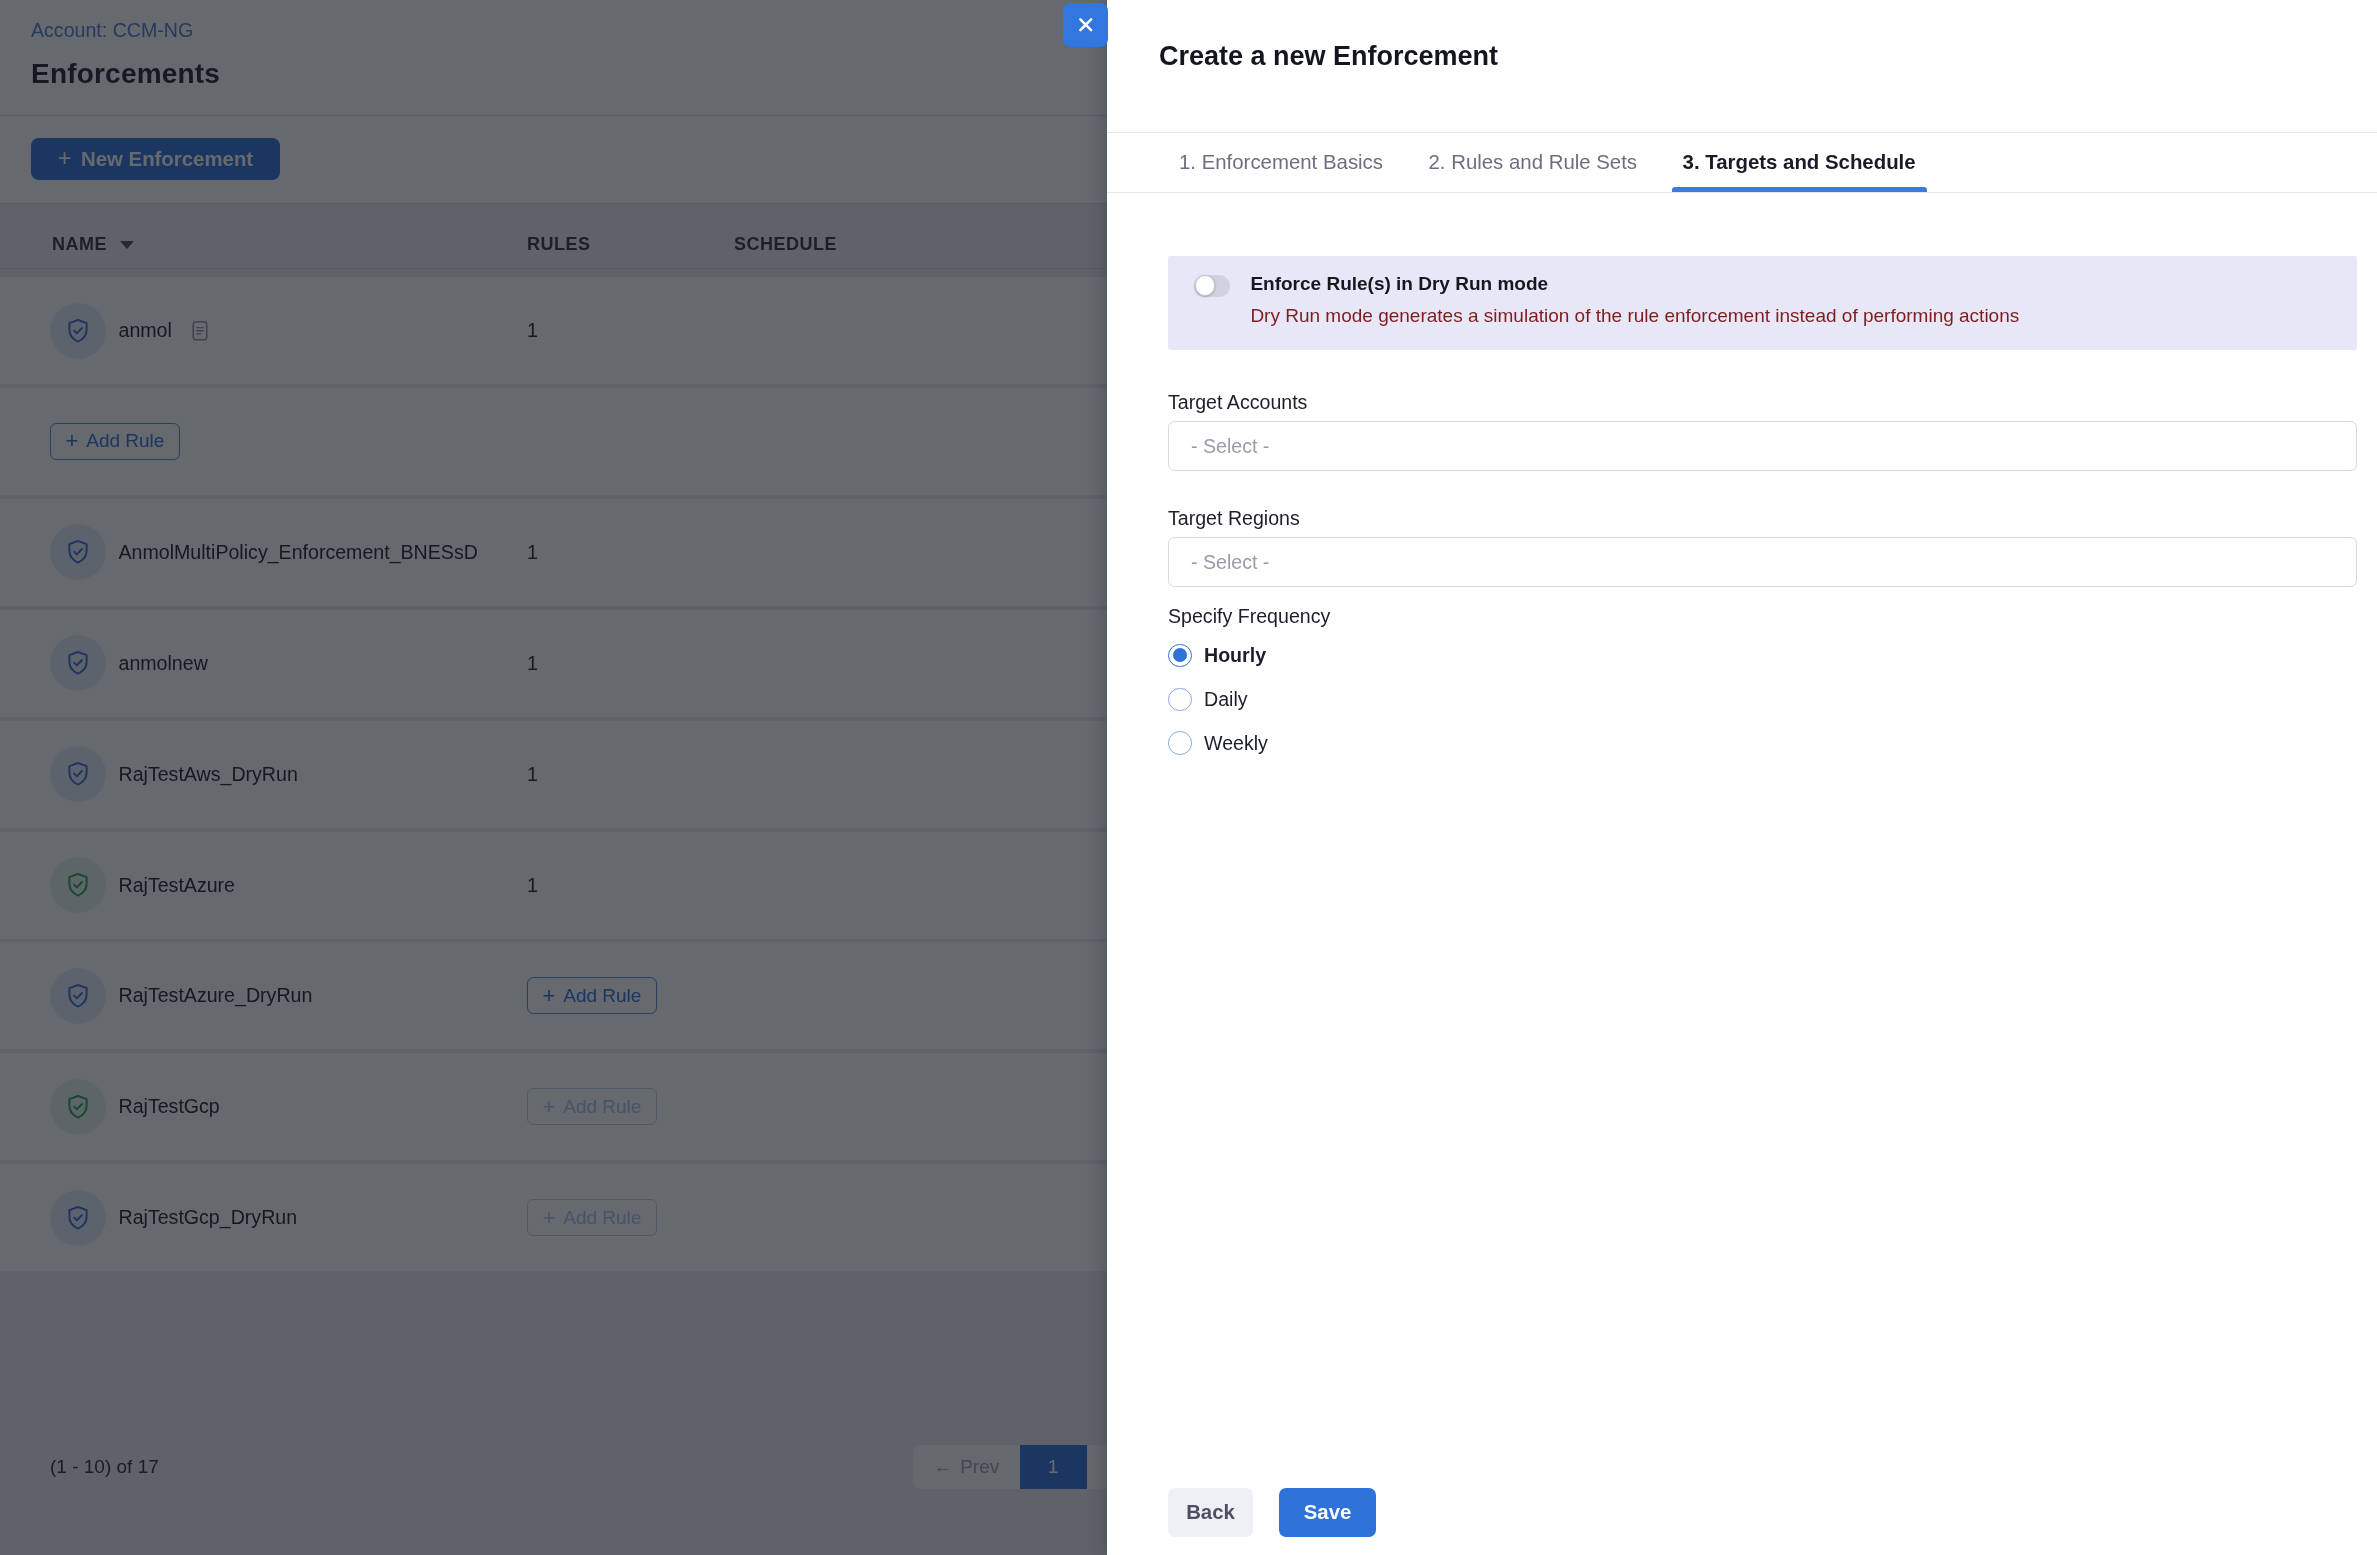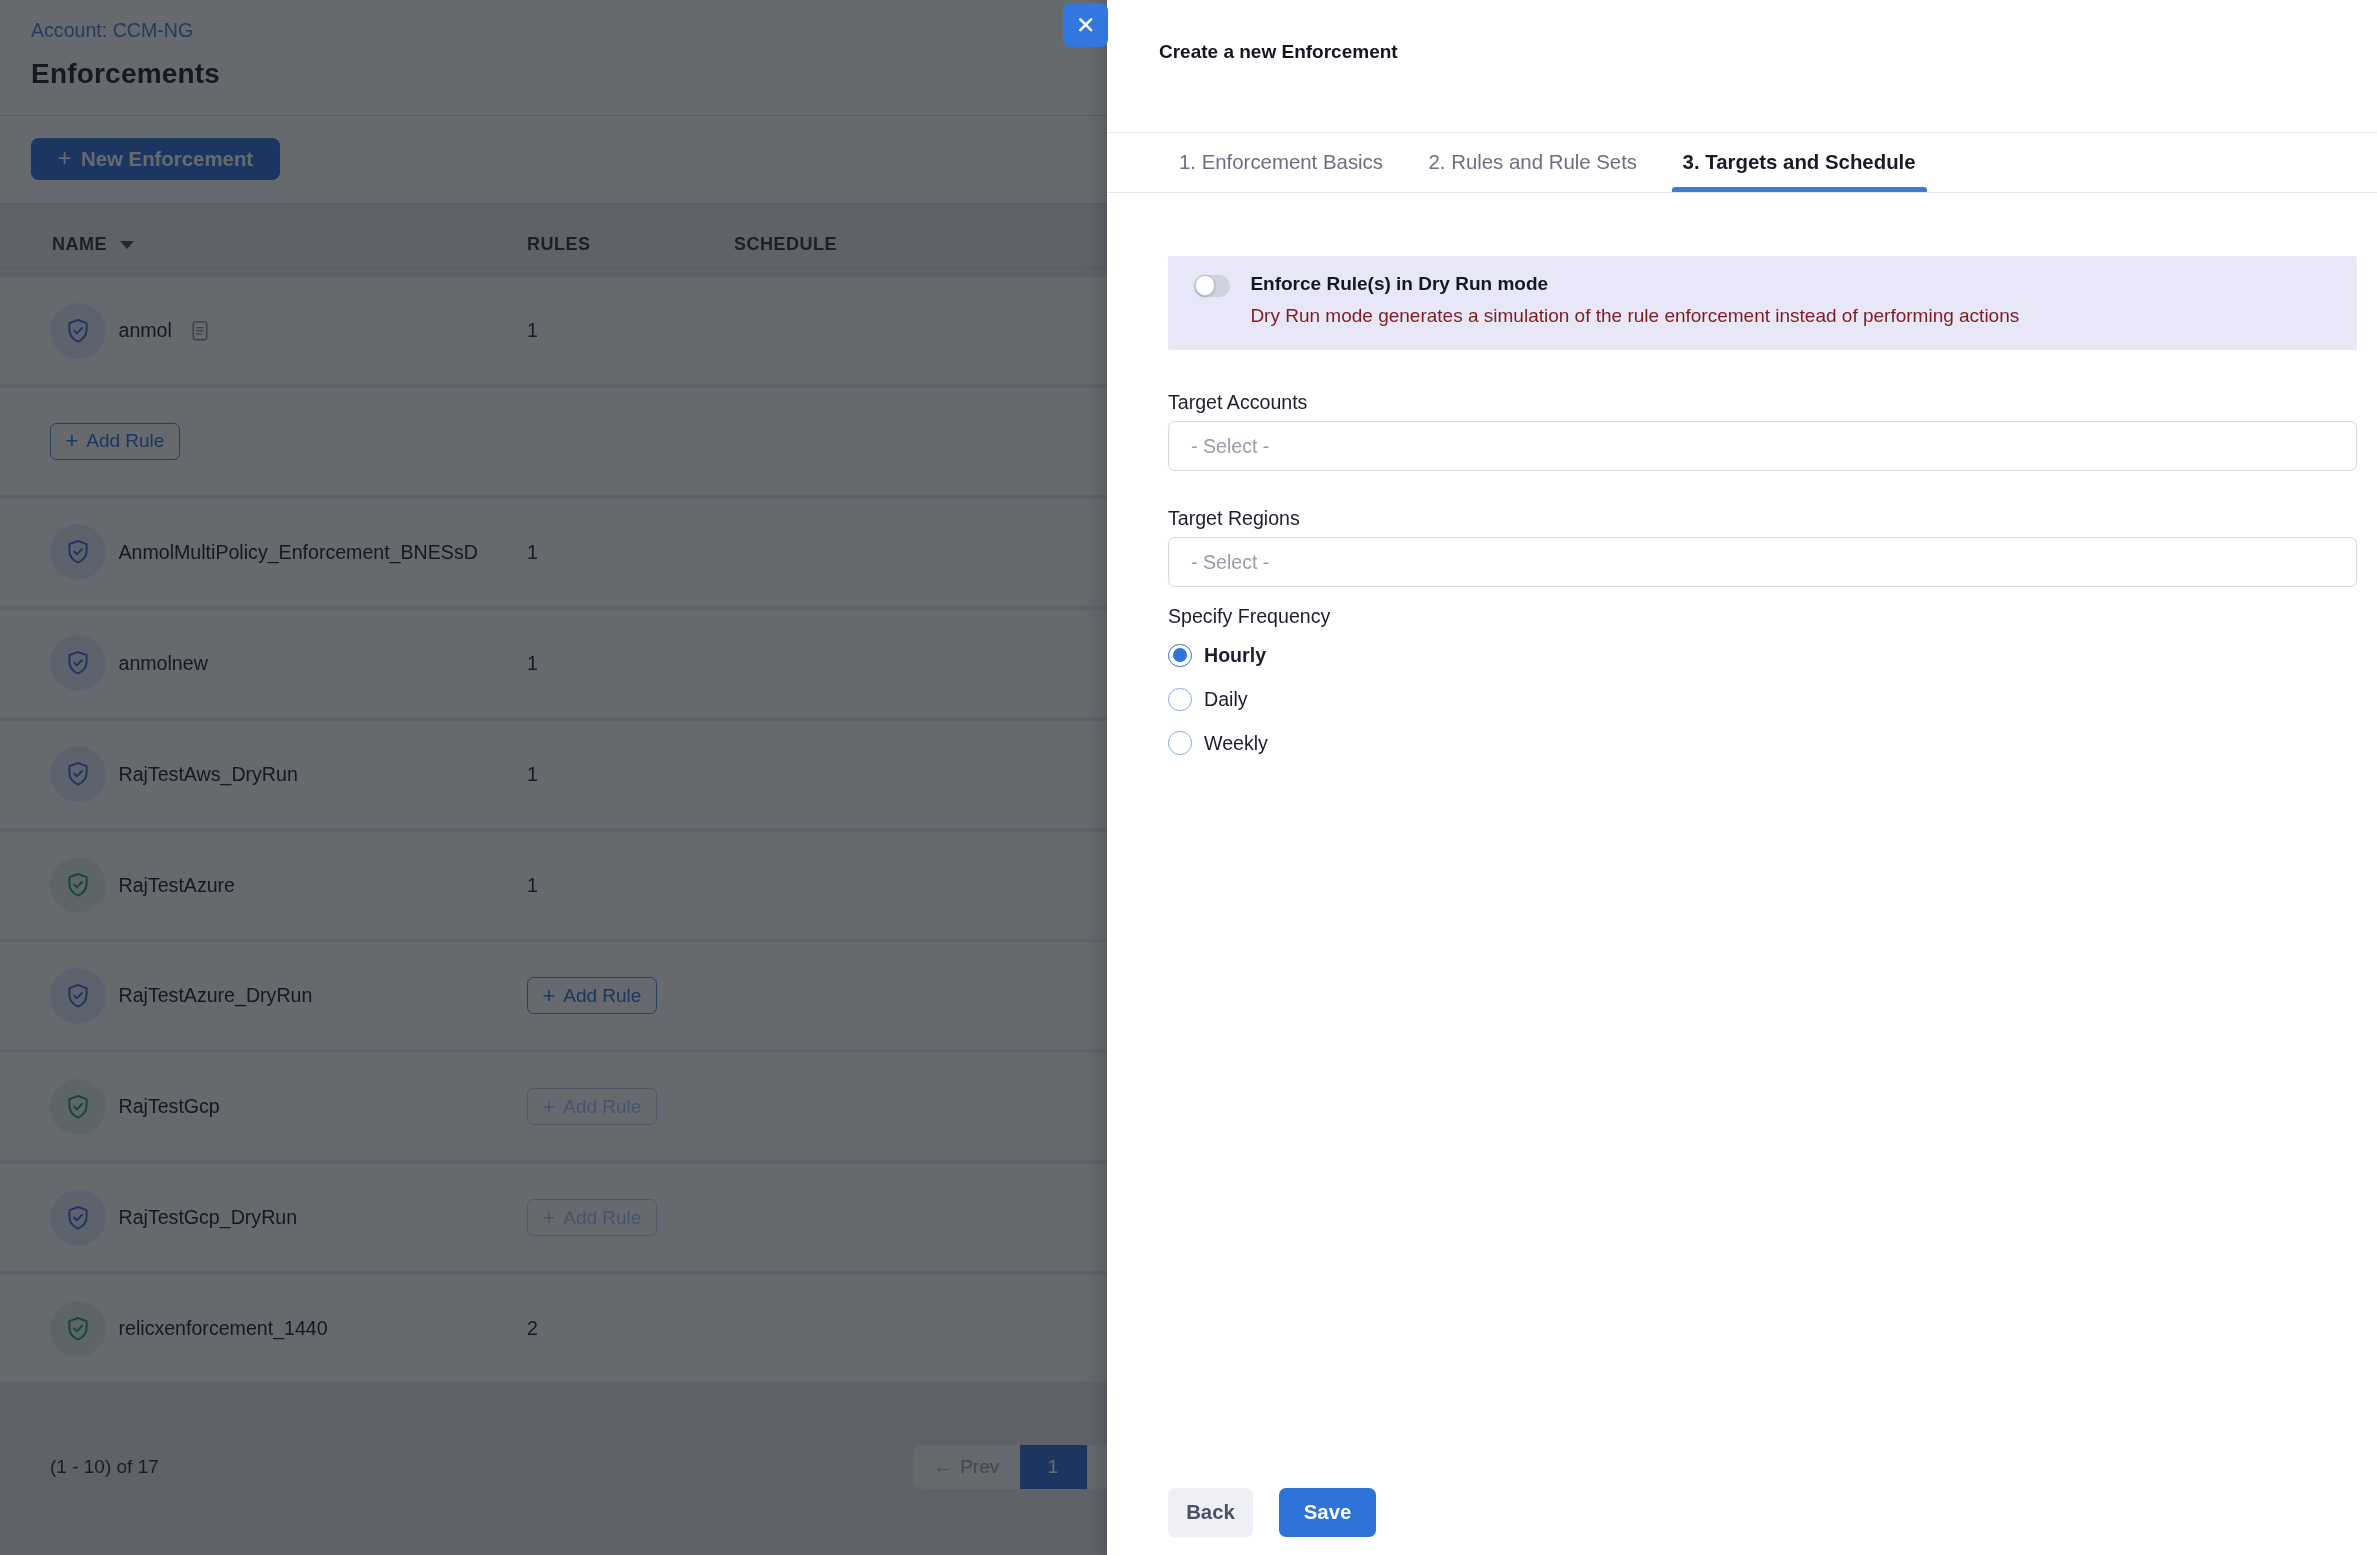--- a/index.html
+++ b/index.html
@@ -47,21 +47,21 @@
   .pager-prev { display:flex; align-items:center; gap:7.8px; padding:0 20.4px; color:#9ba0ab; font-size:19px; cursor:pointer; }
   .pager-page { width:67px; display:flex; align-items:center; justify-content:center; font-size:19px; color:#3d4450; cursor:pointer; }
   .pager-page.active { background:#2f72d8; color:#ffffff; }
 
   
   .panel { position:absolute; left:1107px; top:0; width:1270px; height:1556px; background:#ffffff; z-index:100;
            box-shadow:-4.7px 0 15.7px rgba(10,14,22,.18); }
   .panel-close { position:absolute; left:-44px; top:3.1px; width:45px; height:44px; background:#3277e0; border:none;
                  border-radius:7.8px; display:flex; align-items:center; justify-content:center; cursor:pointer; }
   .panel-title-wrap { height:133px; border-bottom:0.8px solid #e4e6ec; padding:41px 0 0 52px; }
-  .panel-title { font-size:19px; font-weight:700; color:#14161f; }
+  .panel-title { font-size:27px; font-weight:700; color:#14161f; }
   .tabs { height:60px; border-bottom:0.8px solid #e4e6ec; display:flex; align-items:center; padding-left:61px; }
   .tab { position:relative; height:100%; display:flex; align-items:center; padding:0 11px; margin-right:23.5px;
          font-size:20.4px; color:#6c6f80; cursor:pointer; }
   .tab.active { color:#191c28; font-weight:700; }
   .tab.active::after { content:""; position:absolute; left:0; right:0; bottom:0; height:5.5px; background:#3b7cdb; border-radius:3.1px 3.1px 0 0; }
 
   .panel-body { padding:0 20.4px 0 61px; }
   .dryrun-box { margin-top:63px; height:94px; background:#e7e7f8; border-radius:2.4px; display:flex; padding:17px 0 0 26px; }
   .toggle { width:36px; height:22px; border-radius:11.8px; background:#cfd3e0; position:relative; flex:0 0 36px; margin-top:1.6px; cursor:pointer; }
   .toggle-knob { position:absolute; left:0.8px; top:0.8px; width:20.4px; height:20.4px; border-radius:50%; background:#ffffff;
@@ -241,34 +241,20 @@
           <path d="M8.7 11.7 L11 14 L15.4 9.4" stroke="currentColor" stroke-width="1.7" stroke-linecap="round" stroke-linejoin="round"></path>
         </svg>
       </div>
       <span class="row-name">RajTestGcp_DryRun</span>
 
     </div>
     <div class="rules-cell"><button class="btn-add-rule disabled"><span class="plus">+</span>Add Rule</button></div>
     <div class="schedule-val"></div>
   </div>
 
-  <div class="t-row">
-    <div class="name-cell">
-      <div class="icon-circle green">
-        <svg width="28" height="28" viewBox="0 0 24 24" fill="none">
-          <path d="M12 2.6 L19.4 5.3 V10.6 C19.4 15.3 16.3 19.3 12 21.1 C7.7 19.3 4.6 15.3 4.6 10.6 V5.3 Z" stroke="currentColor" stroke-width="1.7" stroke-linejoin="round"></path>
-          <path d="M8.7 11.7 L11 14 L15.4 9.4" stroke="currentColor" stroke-width="1.7" stroke-linecap="round" stroke-linejoin="round"></path>
-        </svg>
-      </div>
-      <span class="row-name">relicxenforcement_1440</span>
-
-    </div>
-    <div class="rules-val">2</div>
-    <div class="schedule-val"></div>
-  </div>
 </div>
 
   <div class="pagination-bar">
     <span class="page-range">(1 - 10) of 17</span>
     <div class="pager">
       <div class="pager-prev">
         <span>←</span>
         <span>Prev</span>
       </div>
       <div id="pager-pages" style="display:flex;">

